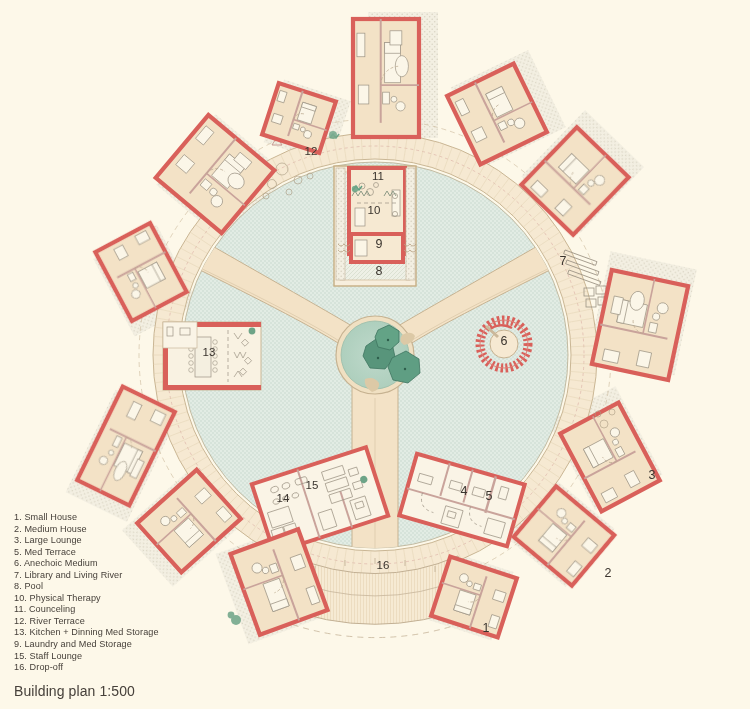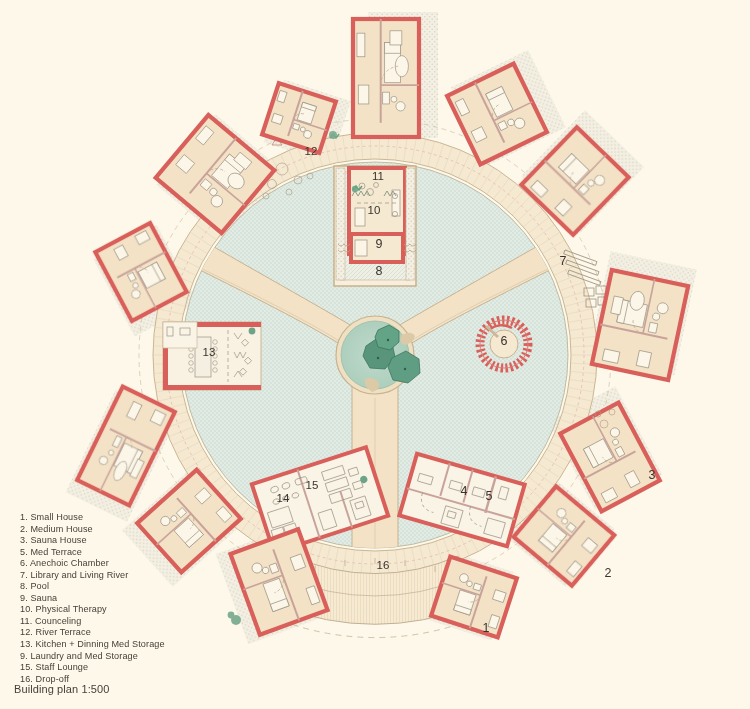--- a/index.html
+++ b/index.html
@@ -7,27 +7,27 @@
   body{
     width:750px;height:709px;overflow:hidden;position:relative;
     font-family:"Liberation Sans", sans-serif;
     color:#3b3630;
   }
   #plan-root{position:absolute;inset:0;}
   svg#plan-svg{display:block;}
 
   
   #legend{
-    position:absolute;left:20px;top:512px;width:230px;
+    position:absolute;left:14px;top:512px;width:230px;
     font-size:9.1px;line-height:11.55px;color:#46403a;
     letter-spacing:.1px;
   }
   #legend .legend-row{white-space:nowrap;}
   #scale-note{
-    position:absolute;left:14px;top:683px;font-size:11px;color:#46403a;
+    position:absolute;left:14px;top:683px;font-size:14px;color:#46403a;
     letter-spacing:.1px;
   }
   .num-label{
     font-size:11.5px;fill:#3a342e;font-family:"Liberation Sans",sans-serif;
   }
   .num-label.big{font-size:12.5px;}
 </style>
 </head>
 <body>
 
@@ -720,26 +720,25 @@
         <text x="209" y="356" class="num-label" text-anchor="middle">13</text>
         <text x="283" y="502" class="num-label" text-anchor="middle">14</text>
         <text x="312" y="489" class="num-label" text-anchor="middle">15</text>
         <text x="383" y="569" class="num-label" text-anchor="middle">16</text>
       </g>
 </svg>
 
 <div id="legend">
       <div class="legend-row"><span>1.</span><span> Small House</span></div>
       <div class="legend-row"><span>2.</span><span> Medium House</span></div>
-      <div class="legend-row"><span>3.</span><span> Sauna House</span></div>
+      <div class="legend-row"><span>3.</span><span> Large Lounge</span></div>
       <div class="legend-row"><span>5.</span><span> Med Terrace</span></div>
-      <div class="legend-row"><span>6.</span><span> Anechoic Chamber</span></div>
+      <div class="legend-row"><span>6.</span><span> Anechoic Medium</span></div>
       <div class="legend-row"><span>7.</span><span> Library and Living River</span></div>
       <div class="legend-row"><span>8.</span><span> Pool</span></div>
-      <div class="legend-row"><span>9.</span><span> Sauna</span></div>
       <div class="legend-row"><span>10.</span><span> Physical Therapy</span></div>
       <div class="legend-row"><span>11.</span><span> Counceling</span></div>
       <div class="legend-row"><span>12.</span><span> River Terrace</span></div>
       <div class="legend-row"><span>13.</span><span> Kitchen + Dinning Med Storage</span></div>
       <div class="legend-row"><span>9.</span><span> Laundry and Med Storage</span></div>
       <div class="legend-row"><span>15.</span><span> Staff Lounge</span></div>
       <div class="legend-row"><span>16.</span><span> Drop-off</span></div>
     </div>
 <div id="scale-note">Building plan 1:500</div>
 

